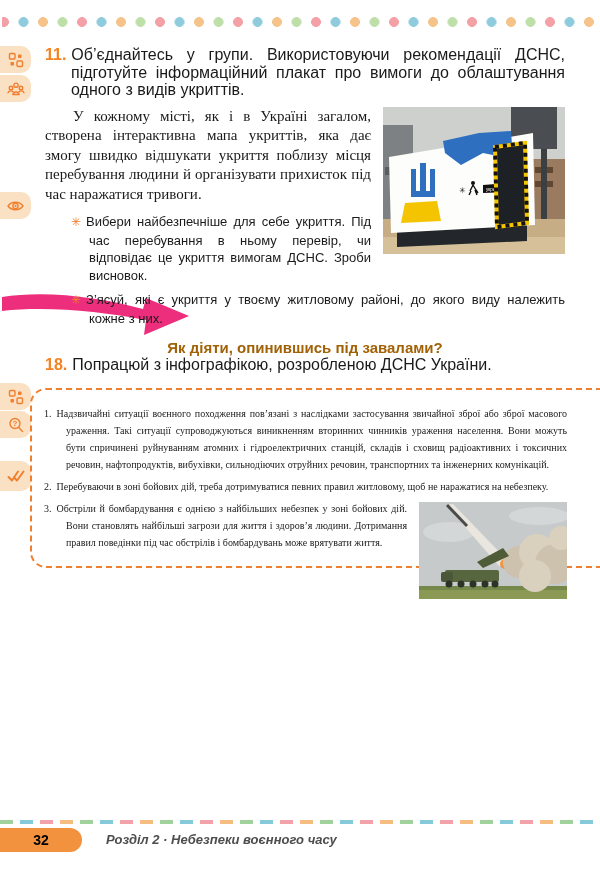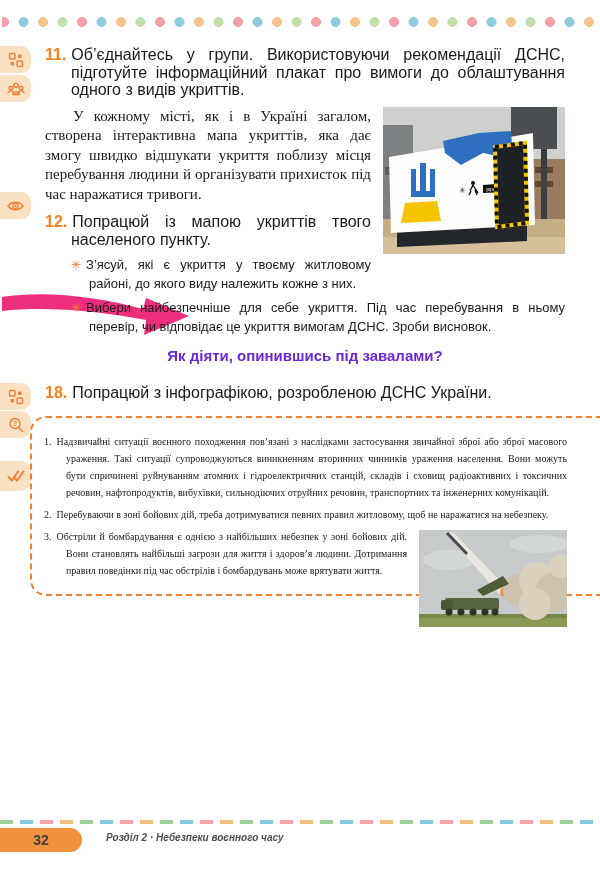--- a/index.html
+++ b/index.html
@@ -41,22 +41,22 @@
             margin:0 0 7px 26px; padding-left:18px; text-indent:-18px; }
   .bullet .mark { color:#f08030; font-size:12px; padding-right:5px; }
 
   .serif-p { font-family:"Liberation Serif","DejaVu Serif",serif;
              font-size:15px; line-height:19.5px; text-align:justify;
              text-indent:28px; margin-bottom:9px; }
 
   .figure-shelter { float:right; width:182px; height:147px; margin:0 0 24px 12px; }
   .figure-shelter svg, .figure-rocket svg { display:block; width:100%; height:100%; }
 
-  .section-heading { color:#6d28d9; font-weight:bold; font-size:15px;
-                     text-align:center; margin:12px 0 20px 0; }
+  .section-heading { color:#a16207; font-weight:bold; font-size:15px;
+                     text-align:center; margin:12px 0 0 0; }
 
   
   .rules-box {
     margin:14px 0 0 -15px; width:585px;
     border:2px dashed #f08030; border-right:none;
     border-radius:16px 0 0 16px;
     padding:15px 48px 10px 12px;
   }
   .rule { font-family:"Liberation Serif","DejaVu Serif",serif;
           font-size:10px; line-height:17px; text-align:justify;
@@ -69,26 +69,26 @@
     position:absolute; top:820px; left:0; right:0; height:4px;
     background:repeating-linear-gradient(90deg,
       #9fd39b 0 13px, transparent 13px 20px,
       #86c9da 20px 33px, transparent 33px 40px,
       #f2a2a8 40px 53px, transparent 53px 60px,
       #f6bd80 60px 73px, transparent 73px 80px);
   }
   .page-pill {
     position:absolute; top:828px; left:0; width:82px; height:24px;
     background:#f2923e; border-radius:0 13px 13px 0;
-    color:#404040; font-weight:bold; font-size:14px;
+    color:#000000; font-weight:bold; font-size:14px;
     line-height:24px; text-align:center;
   }
   .chapter {
     position:absolute; top:832px; left:106px;
-    font-style:italic; font-weight:bold; font-size:10px; color:#4d4d4d;
+    font-style:italic; font-weight:bold; font-size:13px; color:#4d4d4d;
   }
   .arrow-wrap { position:absolute; left:0; top:289px; width:192px; height:52px; }
 </style>
 </head>
 <body>
 
 <div class="page">
 
   <div class="dots"></div>
 
@@ -172,23 +172,22 @@
         <circle cx="90" cy="76" r="2" fill="#111111"></circle>
         <path d="M90,78 l-3,6 M90,78 l3,5 l2,3 M88,84 l-2,4 M92,83 l2,5" stroke="#111111" stroke-width="1.4" fill="none"></path>
         <polygon points="100,78 126,76 130,80 126,85 100,86" fill="#111111"></polygon>
         <text x="103" y="84" font-size="4.5" fill="#ffffff" font-family="Liberation Sans, sans-serif">укриття</text>
         <polygon points="112,40 142,36 144,116 114,120" fill="#1d2125"></polygon>
         <path d="M112,40 L142,36 L144,116 L114,120 Z" fill="none" stroke="#f5c400" stroke-width="4"></path>
         <path d="M112,40 L142,36 L144,116 L114,120 Z" fill="none" stroke="#111111" stroke-width="4" stroke-dasharray="4 4"></path>
       </svg>
         </span><span>У кожному місті, як і в Україні загалом, створена інтерактивна мапа укриттів, яка дає змогу швидко відшукати укриття поблизу місця перебування людини й організувати прихисток під час наражатися тривоги.</span></p>
 
-    <p class="task"><span class="num">12.</span><span>Попрацюй із мапою укриттів твого населеного пункту.</span></p>
+    <p class="bullet"><span class="mark">✳</span><span>Вибери найбезпечніше для себе укриття. Під час перебування в ньому перевір, чи відповідає це укриття вимогам ДСНС. Зроби висновок.</span></p>
     <p class="bullet"><span class="mark">✳</span><span>З’ясуй, які є укриття у твоєму житловому районі, до якого виду належить кожне з них.</span></p>
-    <p class="bullet"><span class="mark">✳</span><span>Вибери найбезпечніше для себе укриття. Під час перебування в ньому перевір, чи відповідає це укриття вимогам ДСНС. Зроби висновок.</span></p>
 
     <h2 class="section-heading">Як діяти, опинившись під завалами?</h2>
 
 
     <p class="task"><span class="num">18.</span><span>Попрацюй з інфографікою, розробленою ДСНС України.</span></p>
 
     <div class="rules-box">
       <p class="rule"><span class="num">1.</span><span>Надзвичайні ситуації воєнного походження пов’язані з наслідками застосування звичайної зброї або зброї масового ураження. Такі ситуації супроводжуються виникненням вторинних чинників ураження населення. Вони можуть бути спричинені руйнуванням атомних і гідроелектричних станцій, складів і сховищ радіоактивних і токсичних речовин, нафтопродуктів, вибухівки, сильнодіючих отруйних речовин, транспортних та інженерних комунікацій.</span></p>
       <p class="rule"><span class="num">2.</span><span>Перебуваючи в зоні бойових дій, треба дотримуватися певних правил житловому, щоб не наражатися на небезпеку.</span></p>
       <p class="rule"><span class="figure-rocket">

